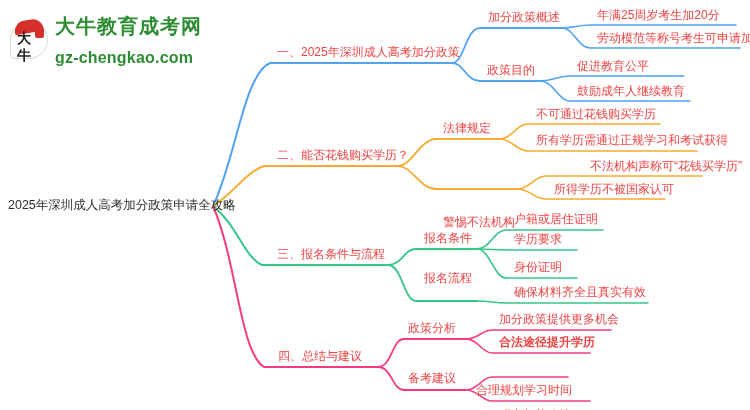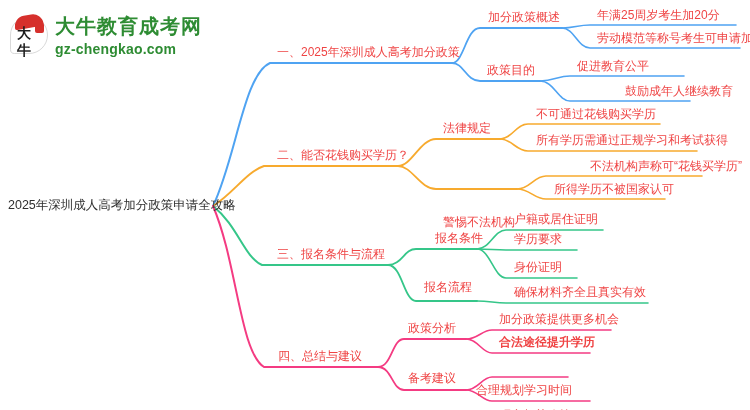--- a/index.html
+++ b/index.html
@@ -18,21 +18,21 @@
   .logo{position:absolute;left:10px;top:13px;display:flex;align-items:center;gap:7px;}
   .badge{position:relative;width:38px;height:38px;background:#fff;border:1px solid #d9d9d9;
          border-radius:50% 50% 50% 12%;box-sizing:border-box;}
   .badge-cap{position:absolute;left:3px;top:-2px;width:29px;height:13px;background:#d6302c;
              border-radius:14px 14px 3px 3px;transform:rotate(-10deg);}
   .badge-chars{position:absolute;left:6px;top:8px;width:18px;font-size:14px;line-height:17px;
                font-weight:bold;color:#1d1d1d;font-family:"Liberation Serif","DejaVu Serif",serif;}
   .badge-seal{position:absolute;right:3px;top:6px;width:9px;height:10px;background:#d6302c;border-radius:2px;}
   .logo-text{display:flex;flex-direction:column;}
   .site-name{font-size:20px;font-weight:bold;color:#2e8c33;letter-spacing:1px;}
-  .site-url{font-size:14px;font-weight:bold;color:#2e8c33;margin-top:1px;letter-spacing:0.2px;}
+  .site-url{font-size:16px;font-weight:bold;color:#2e8c33;margin-top:9px;letter-spacing:0.2px;}
 </style>
 </head>
 <body>
 
 <div class="canvas">
 
   <svg width="750" height="410" viewBox="0 0 750 410" fill="none" stroke-linecap="round">
 
     <path d="M213,206 C236,158 244,74 270,63 H452" stroke-width="2" stroke="#4FA3F2"></path>
     <path d="M452,63 C464,63 466,28 480,28 H562" stroke-width="1.8" stroke="#4FA3F2"></path>
@@ -80,36 +80,36 @@
   </div>
 
   <div class="node central" style="left:8px;top:199px;">2025年深圳成人高考加分政策申请全攻略</div>
 
   <div class="node" style="left:277px;top:46px;">一、2025年深圳成人高考加分政策</div>
   <div class="node" style="left:488px;top:11px;">加分政策概述</div>
   <div class="node" style="left:597px;top:9px;">年满25周岁考生加20分</div>
   <div class="node" style="left:597px;top:32px;">劳动模范等称号考生可申请加分</div>
   <div class="node" style="left:487px;top:64px;">政策目的</div>
   <div class="node" style="left:577px;top:60px;">促进教育公平</div>
-  <div class="node" style="left:577px;top:85px;margin-left:48px;">鼓励成年人继续教育</div>
+  <div class="node" style="left:577px;top:85px;">鼓励成年人继续教育</div>
 
   <div class="node" style="left:277px;top:149px;">二、能否花钱购买学历？</div>
   <div class="node" style="left:443px;top:122px;">法律规定</div>
   <div class="node" style="left:536px;top:108px;">不可通过花钱购买学历</div>
   <div class="node" style="left:536px;top:134px;">所有学历需通过正规学习和考试获得</div>
   <div class="node" style="left:443px;top:172px;margin-top:44px;">警惕不法机构</div>
   <div class="node" style="left:554px;top:160px;margin-left:36px;">不法机构声称可“花钱买学历”</div>
   <div class="node" style="left:554px;top:183px;">所得学历不被国家认可</div>
 
   <div class="node" style="left:277px;top:248px;">三、报名条件与流程</div>
-  <div class="node" style="left:435px;top:232px;">报名条件</div>
+  <div class="node" style="left:424px;top:232px;">报名条件</div>
   <div class="node" style="left:514px;top:213px;">户籍或居住证明</div>
   <div class="node" style="left:514px;top:233px;">学历要求</div>
   <div class="node" style="left:514px;top:261px;">身份证明</div>
-  <div class="node" style="left:424px;top:281px;text-align:right;">报名流程</div>
+  <div class="node" style="left:424px;top:272px;text-align:right;">报名流程</div>
   <div class="node" style="left:514px;top:286px;">确保材料齐全且真实有效</div>
 
   <div class="node" style="left:278px;top:350px;">四、总结与建议</div>
   <div class="node" style="left:408px;top:322px;">政策分析</div>
   <div class="node" style="left:499px;top:313px;">加分政策提供更多机会</div>
   <div class="node" style="left:499px;top:336px;font-weight:bold;">合法途径提升学历</div>
   <div class="node" style="left:408px;top:372px;">备考建议</div>
   <div class="node" style="left:499px;top:361px;margin-top:48px;">研究相关政策</div>
   <div class="node" style="left:476px;top:384px;">合理规划学习时间</div>
 

